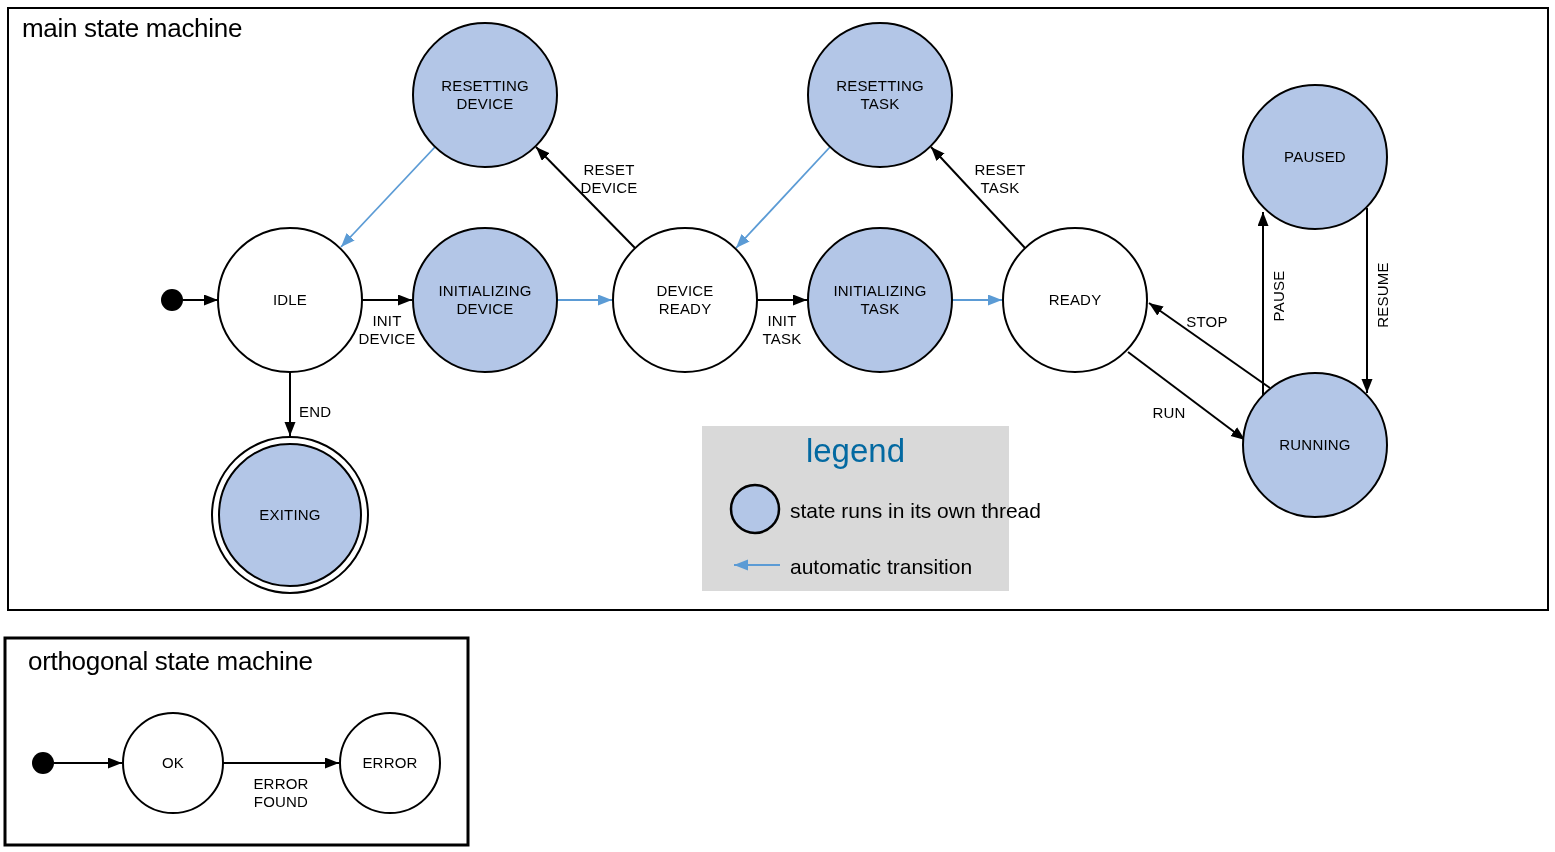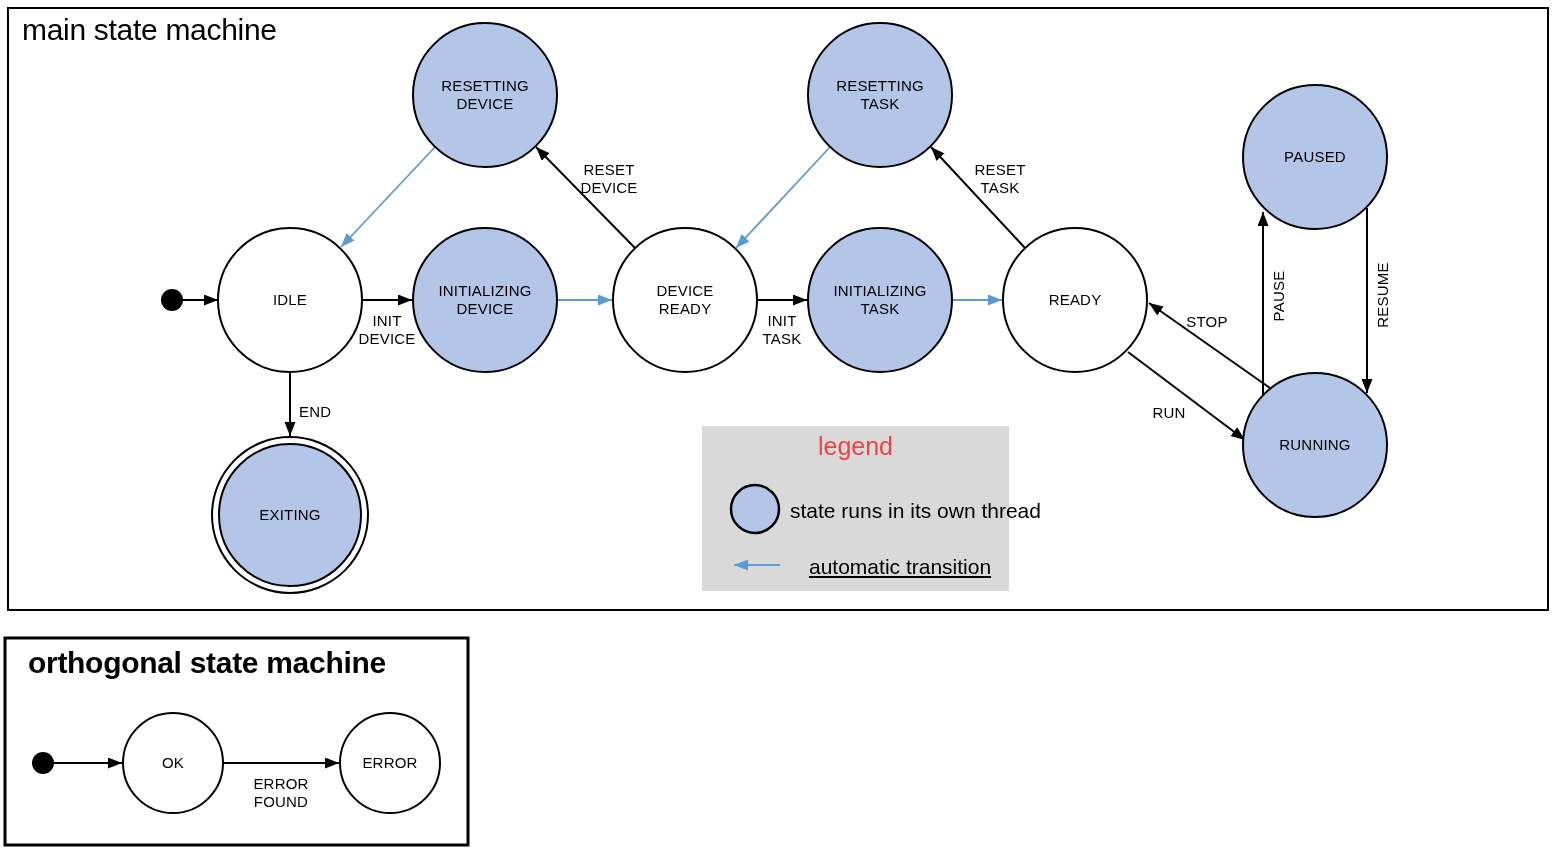--- a/index.html
+++ b/index.html
@@ -1,21 +1,21 @@
 <!DOCTYPE html>
 <html><head>
 <meta charset="utf-8">
 <style>
   html,body{margin:0;padding:0;background:#ffffff;}
   body{width:1555px;height:852px;font-family:"Liberation Sans",sans-serif;}
   .stage{position:relative;width:1555px;height:852px;background:#ffffff;overflow:hidden;}
   svg.diagram{position:absolute;left:0;top:0;}
   .overlay{position:absolute;left:0;top:0;width:1555px;height:852px;pointer-events:none;}
-  .panel-title{position:absolute;color:#000;font-size:30px;font-weight:400;letter-spacing:-0.3px;white-space:nowrap;}
-  .legend-title{position:absolute;color:#ef4444;font-size:25px;font-weight:400;text-align:center;}
+  .panel-title{position:absolute;color:#000;font-size:26px;font-weight:400;letter-spacing:-0.3px;white-space:nowrap;}
+  .legend-title{position:absolute;color:#0369a1;font-size:33px;font-weight:400;text-align:center;}
   .legend-label{position:absolute;color:#000;font-size:21px;font-weight:400;white-space:nowrap;}
 </style>
 </head>
 <body>
 
 <div class="stage">
   <svg class="diagram" id="diagram" width="1555" height="852" viewBox="0 0 1555 852">
       <defs>
         <marker id="arrow-black" markerWidth="15" markerHeight="12" refX="14" refY="5.5" orient="auto" markerUnits="userSpaceOnUse">
           <path d="M0,0 L14,5.5 L0,11 Z" fill="#000000"></path>
@@ -79,18 +79,18 @@
       <circle cx="290" cy="515" r="71" fill="#b3c6e7" stroke="#000000" stroke-width="2"></circle>
       <text text-anchor="middle" font-size="15" font-weight="500" fill="#000000" letter-spacing="0.2"><tspan x="290" y="520">EXITING</tspan></text>
       <circle cx="173" cy="763" r="50" fill="#ffffff" stroke="#000000" stroke-width="2"></circle>
       <text text-anchor="middle" font-size="15" font-weight="500" fill="#000000" letter-spacing="0.2"><tspan x="173" y="768">OK</tspan></text>
       <circle cx="390" cy="763" r="50" fill="#ffffff" stroke="#000000" stroke-width="2"></circle>
       <text text-anchor="middle" font-size="15" font-weight="500" fill="#000000" letter-spacing="0.2"><tspan x="390" y="768">ERROR</tspan></text>
     </svg>
 
   <div class="overlay">
     <div class="panel-title" id="title-main" style="left: 22px; top: 13px;">main state machine</div>
-    <div class="panel-title" id="title-orthogonal" style="left: 28px; top: 646px; font-weight: bold;">orthogonal state machine</div>
+    <div class="panel-title" id="title-orthogonal" style="left: 28px; top: 646px;">orthogonal state machine</div>
     <div class="legend-title" id="legend-title" style="left: 702px; top: 432px; width: 307px;">legend</div>
     <div class="legend-label" id="legend-label-0" style="left: 790px; top: 499px;">state runs in its own thread</div>
-    <div class="legend-label" id="legend-label-1" style="left: 809px; top: 555px; text-decoration: underline;">automatic transition</div>
+    <div class="legend-label" id="legend-label-1" style="left: 790px; top: 555px;">automatic transition</div>
   </div>
 </div>
 
 </body></html>

